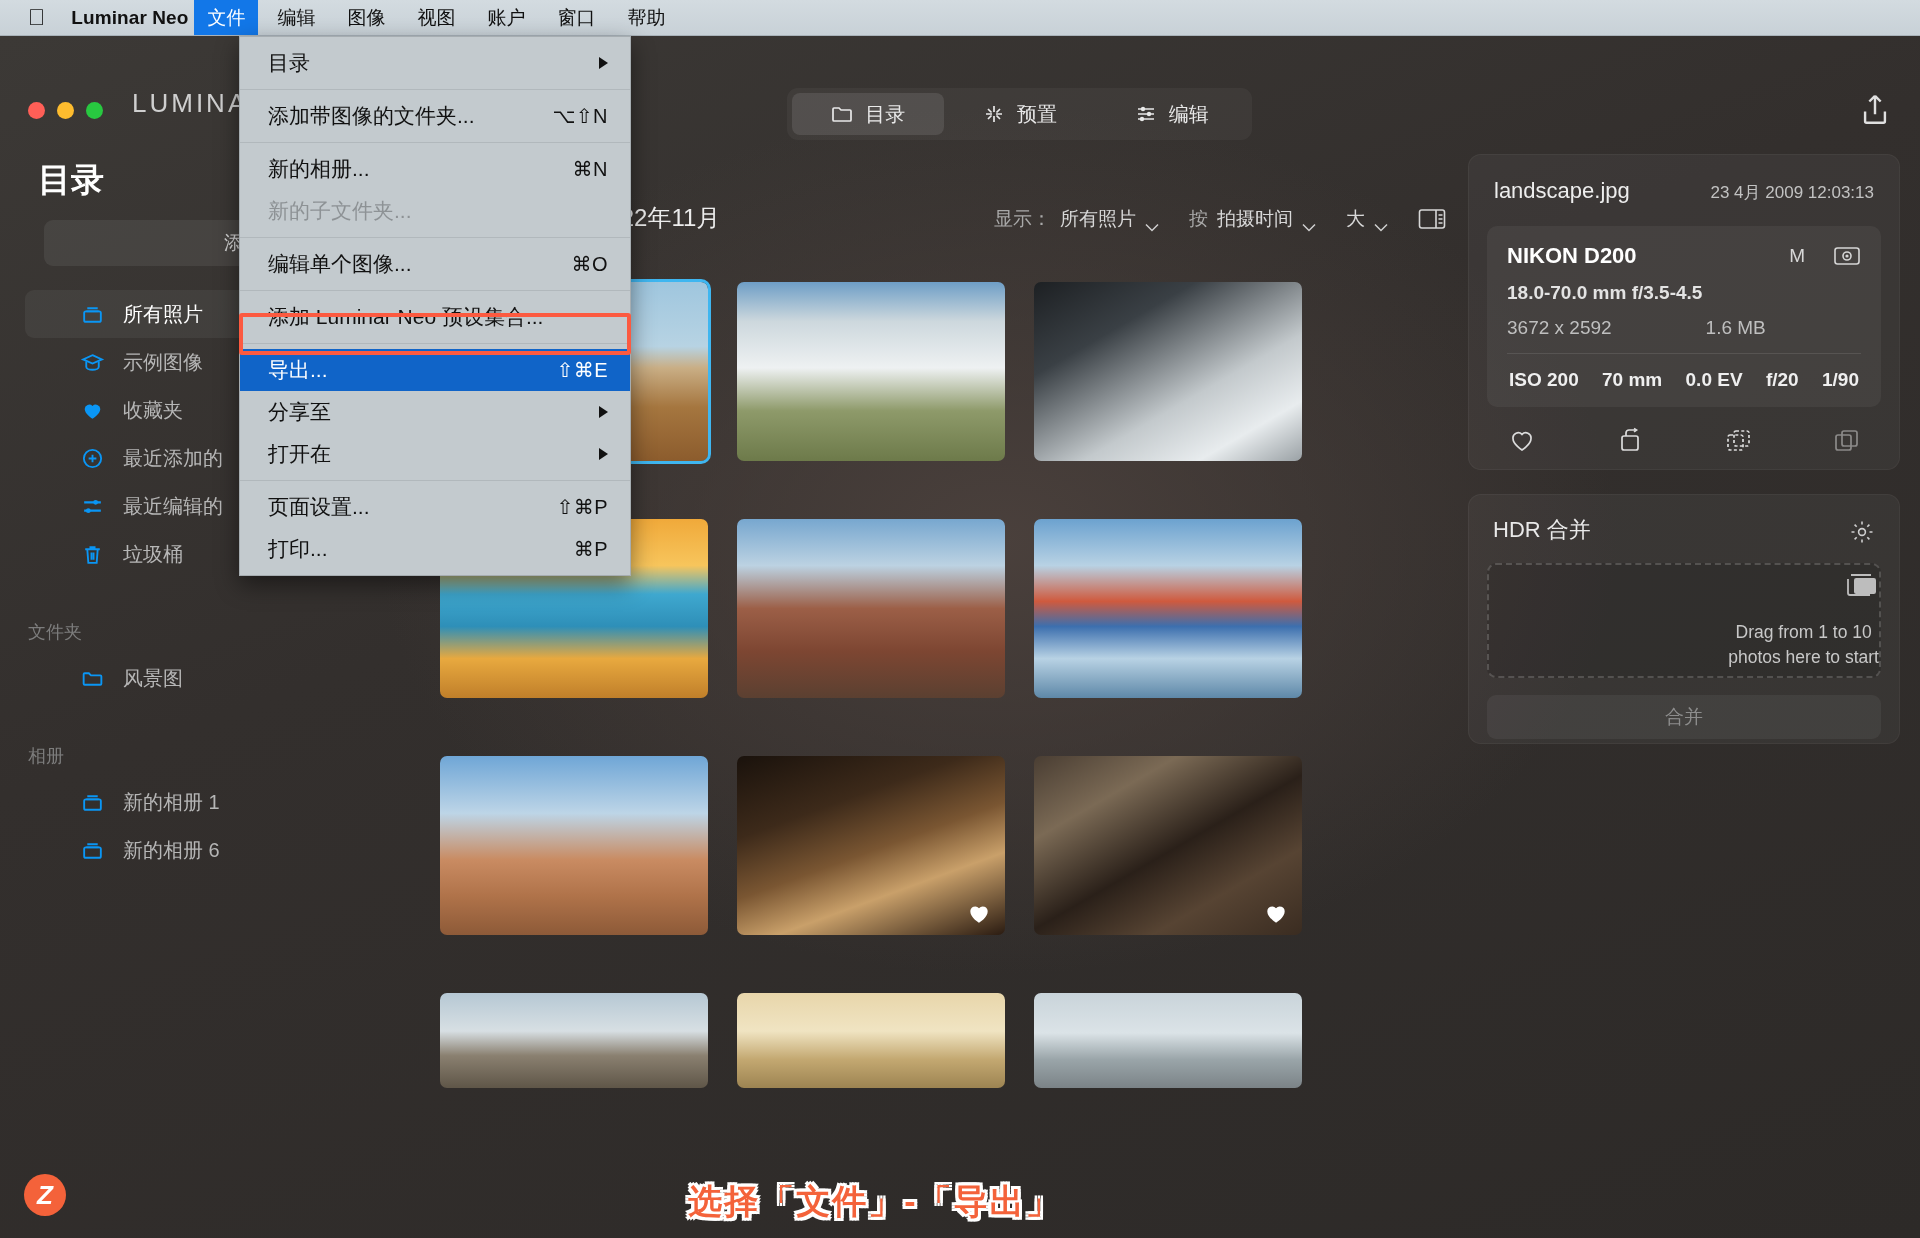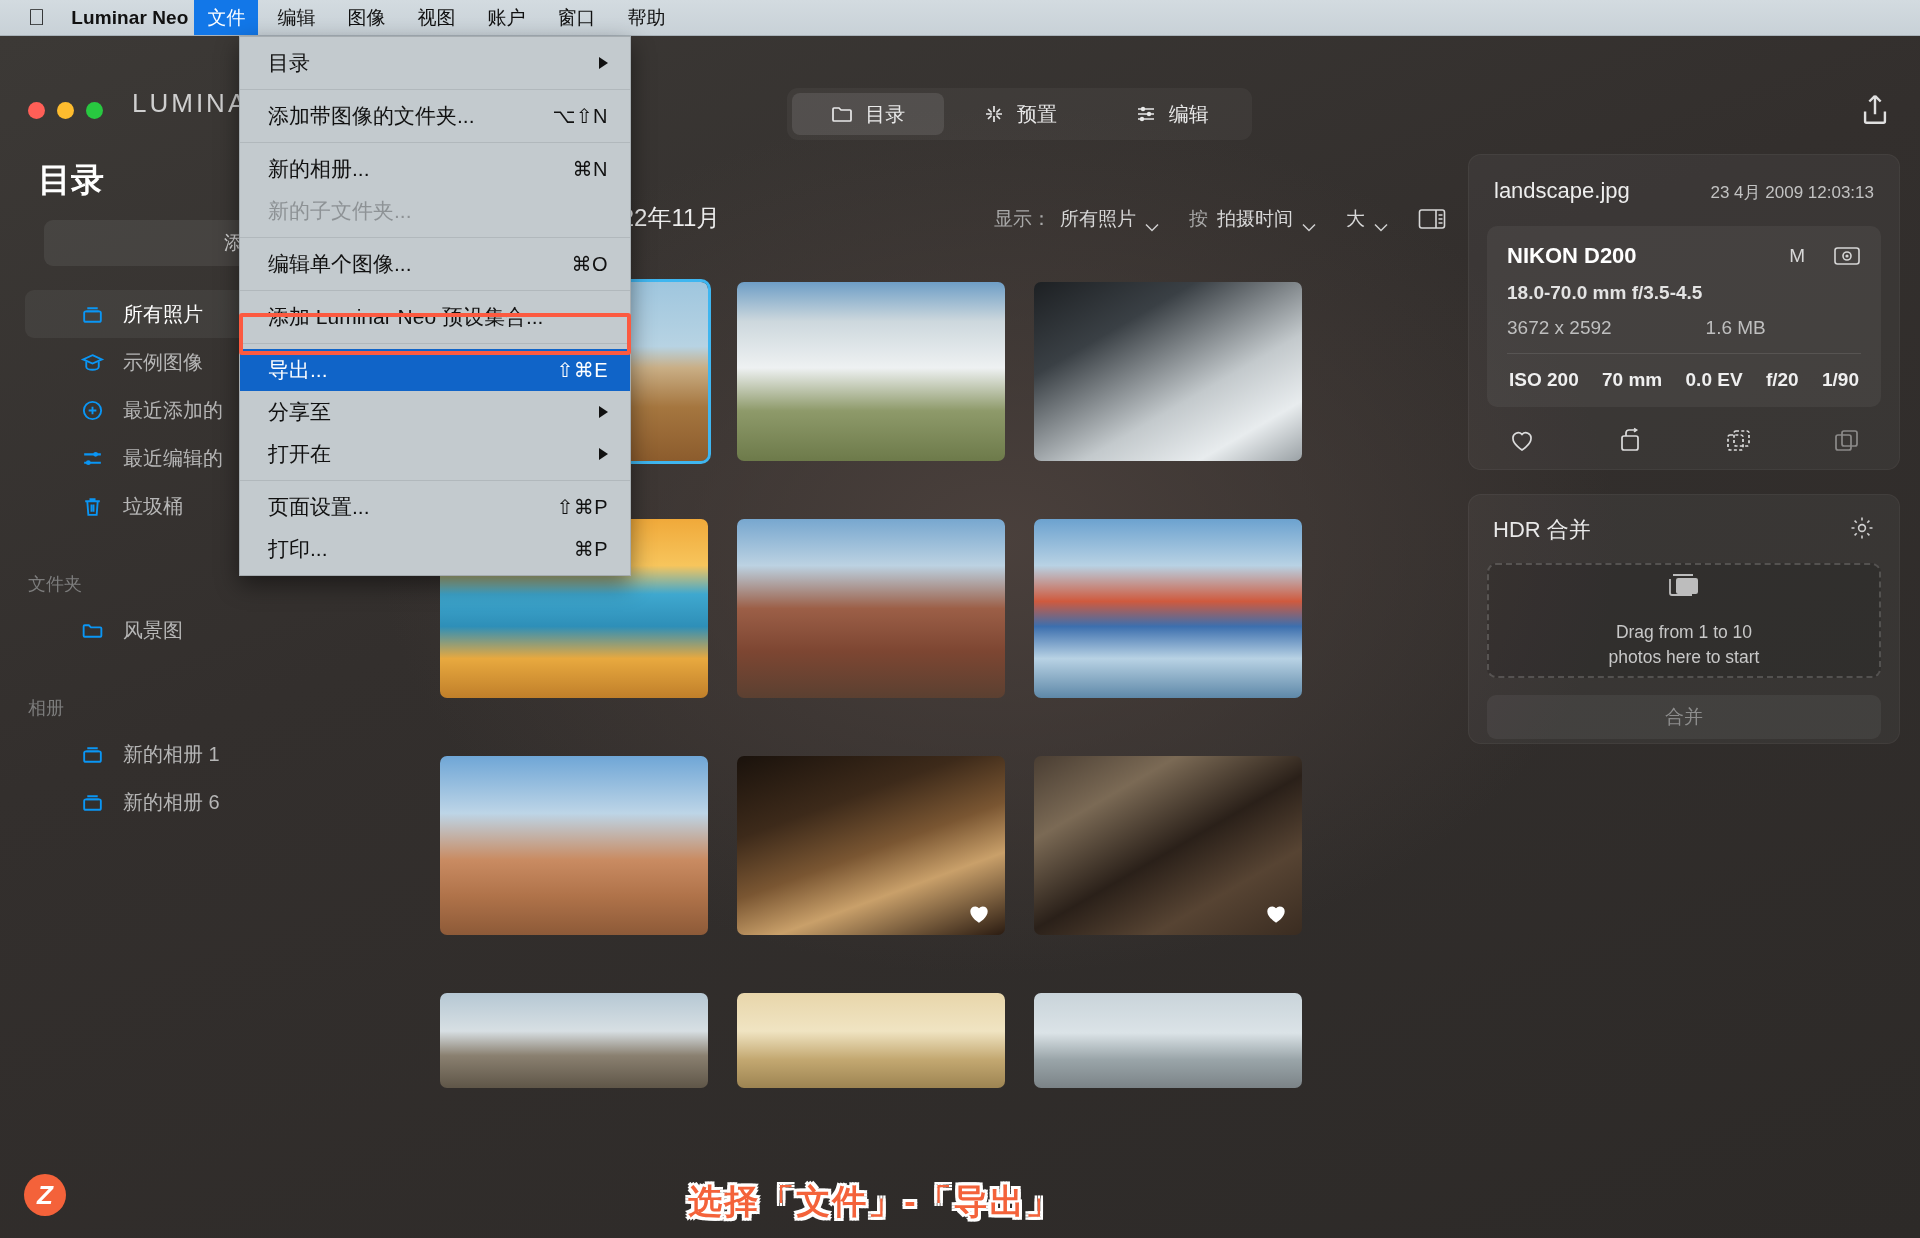--- a/index.html
+++ b/index.html
@@ -159,30 +159,30 @@
     font-size: 19px; font-weight: bold; padding: 15px 2px 16px 2px;
   }
   .act-row {
     display: flex; justify-content: space-between; align-items: center;
     padding: 20px 38px 0 38px;
   }
   .act { width: 30px; height: 28px; color: #dcdcdc; display: block; }
 
   .card.hdr { top: 392px; height: 250px; }
   .hdr-head {
-    display: flex; justify-content: space-between; align-items: flex-start;
+    display: flex; justify-content: space-between; align-items: flex-end;
     padding: 20px 24px 0 24px;
   }
   .hdr-title { color: #e9e9e9; font-size: 22px; }
   .gear { width: 26px; height: 26px; color: #cfcfcf; display: block; }
   .dropzone {
     margin: 18px 18px 0 18px; height: 115px; border-radius: 9px;
     border: 2px dashed rgba(255,255,255,.17);
     background: rgba(0,0,0,.13);
-    display: flex; flex-direction: column; align-items: center; justify-content: center;
+    display: flex; flex-direction: column; align-items: flex-end; justify-content: center;
     gap: 22px;
   }
   .dz-icon { width: 34px; height: 27px; color: #cdcdcd; display: block; }
   .dz-text { color: #c8c8c8; font-size: 17.5px; text-align: center; line-height: 1.42; }
   .merge-btn {
     margin: 17px 18px 0 18px; height: 44px; border-radius: 9px;
     background: rgba(255,255,255,.055);
     display: flex; align-items: center; justify-content: center;
     color: #8d8d8d; font-size: 19px;
   }
@@ -302,20 +302,26 @@
             <path d="M7 6h10M6 9h12"></path>
         </svg>
         <span>所有照片</span>
       </div>
       <div class="sb-item">
         <svg class="ico" viewBox="0 0 24 24" fill="none" stroke="currentColor" stroke-width="1.8">
           <path d="M12 5l9 4-9 4-9-4 9-4z"></path>
             <path d="M6 11v5c0 1.7 2.7 3 6 3s6-1.3 6-3v-5"></path>
         </svg>
         <span>示例图像</span>
+      </div>
+      <div class="sb-item">
+        <svg class="ico" viewBox="0 0 24 24" fill="currentColor">
+          <path d="M12 20s-7.5-4.6-7.5-9.4A4.4 4.4 0 0112 7.6a4.4 4.4 0 017.5 3C19.5 15.4 12 20 12 20z"></path>
+        </svg>
+        <span>收藏夹</span>
       </div>
       <div class="sb-item">
         <svg class="ico" viewBox="0 0 24 24" fill="none" stroke="currentColor" stroke-width="1.8">
           <circle cx="12" cy="12" r="8.3"></circle>
             <path d="M12 8.3v7.4M8.3 12h7.4"></path>
         </svg>
         <span>最近添加的</span>
       </div>
       <div class="sb-item">
         <svg class="ico" viewBox="0 0 24 24" fill="none" stroke="currentColor" stroke-width="2">

